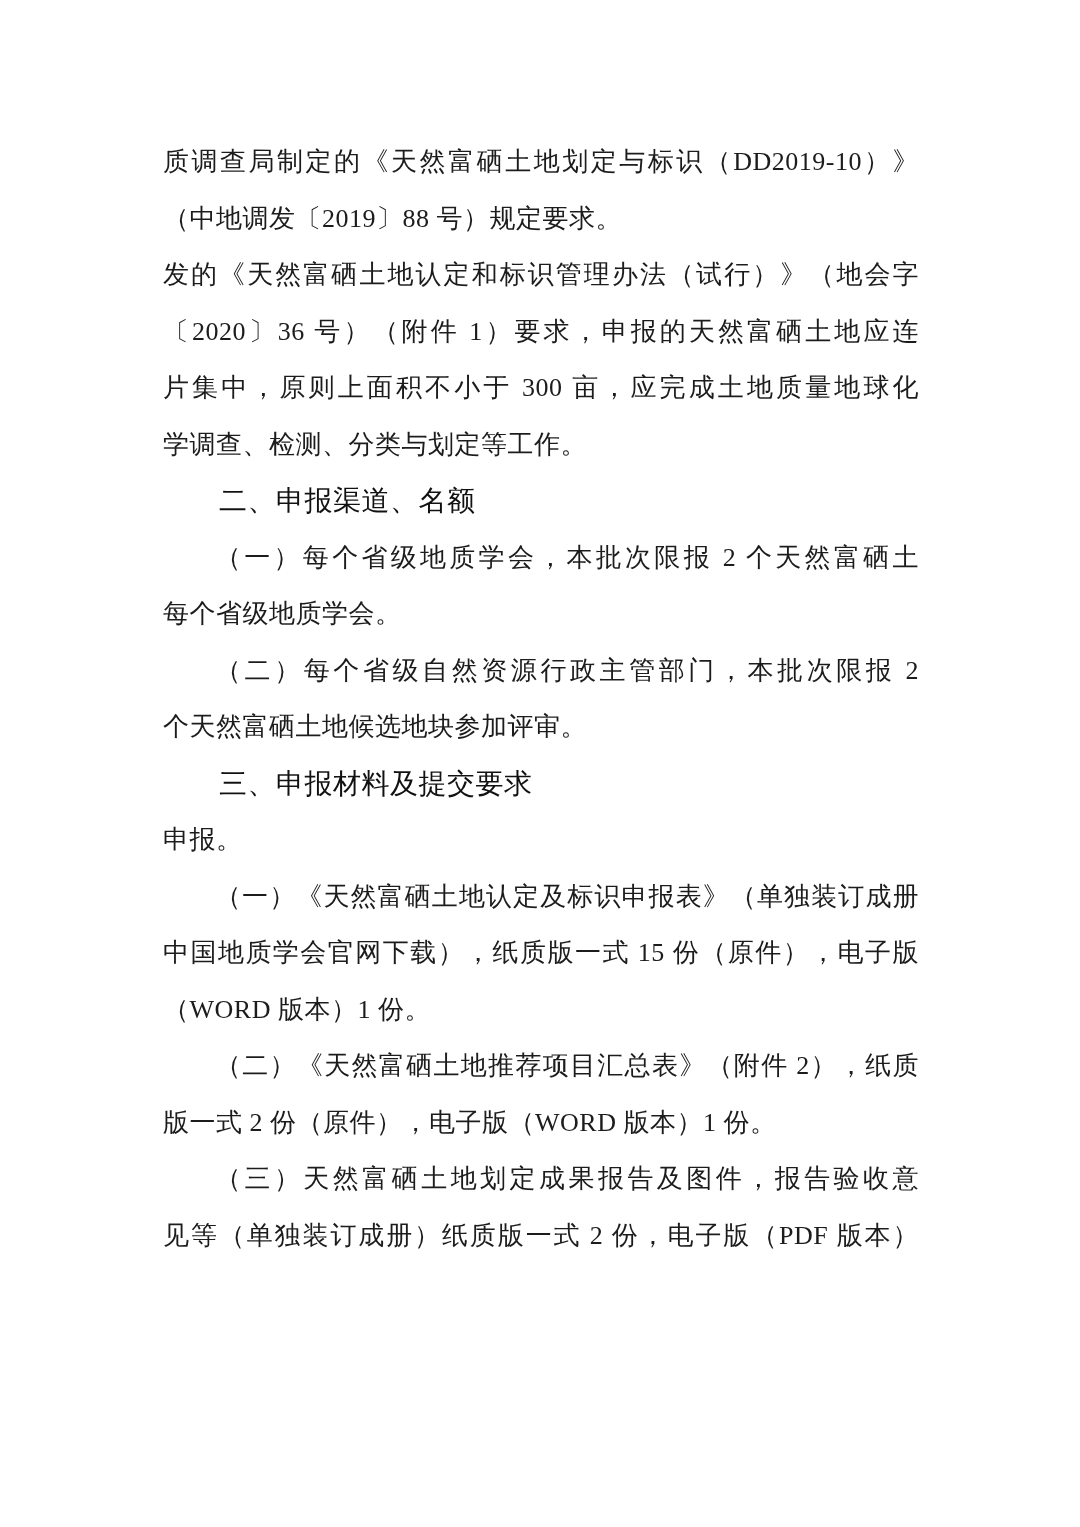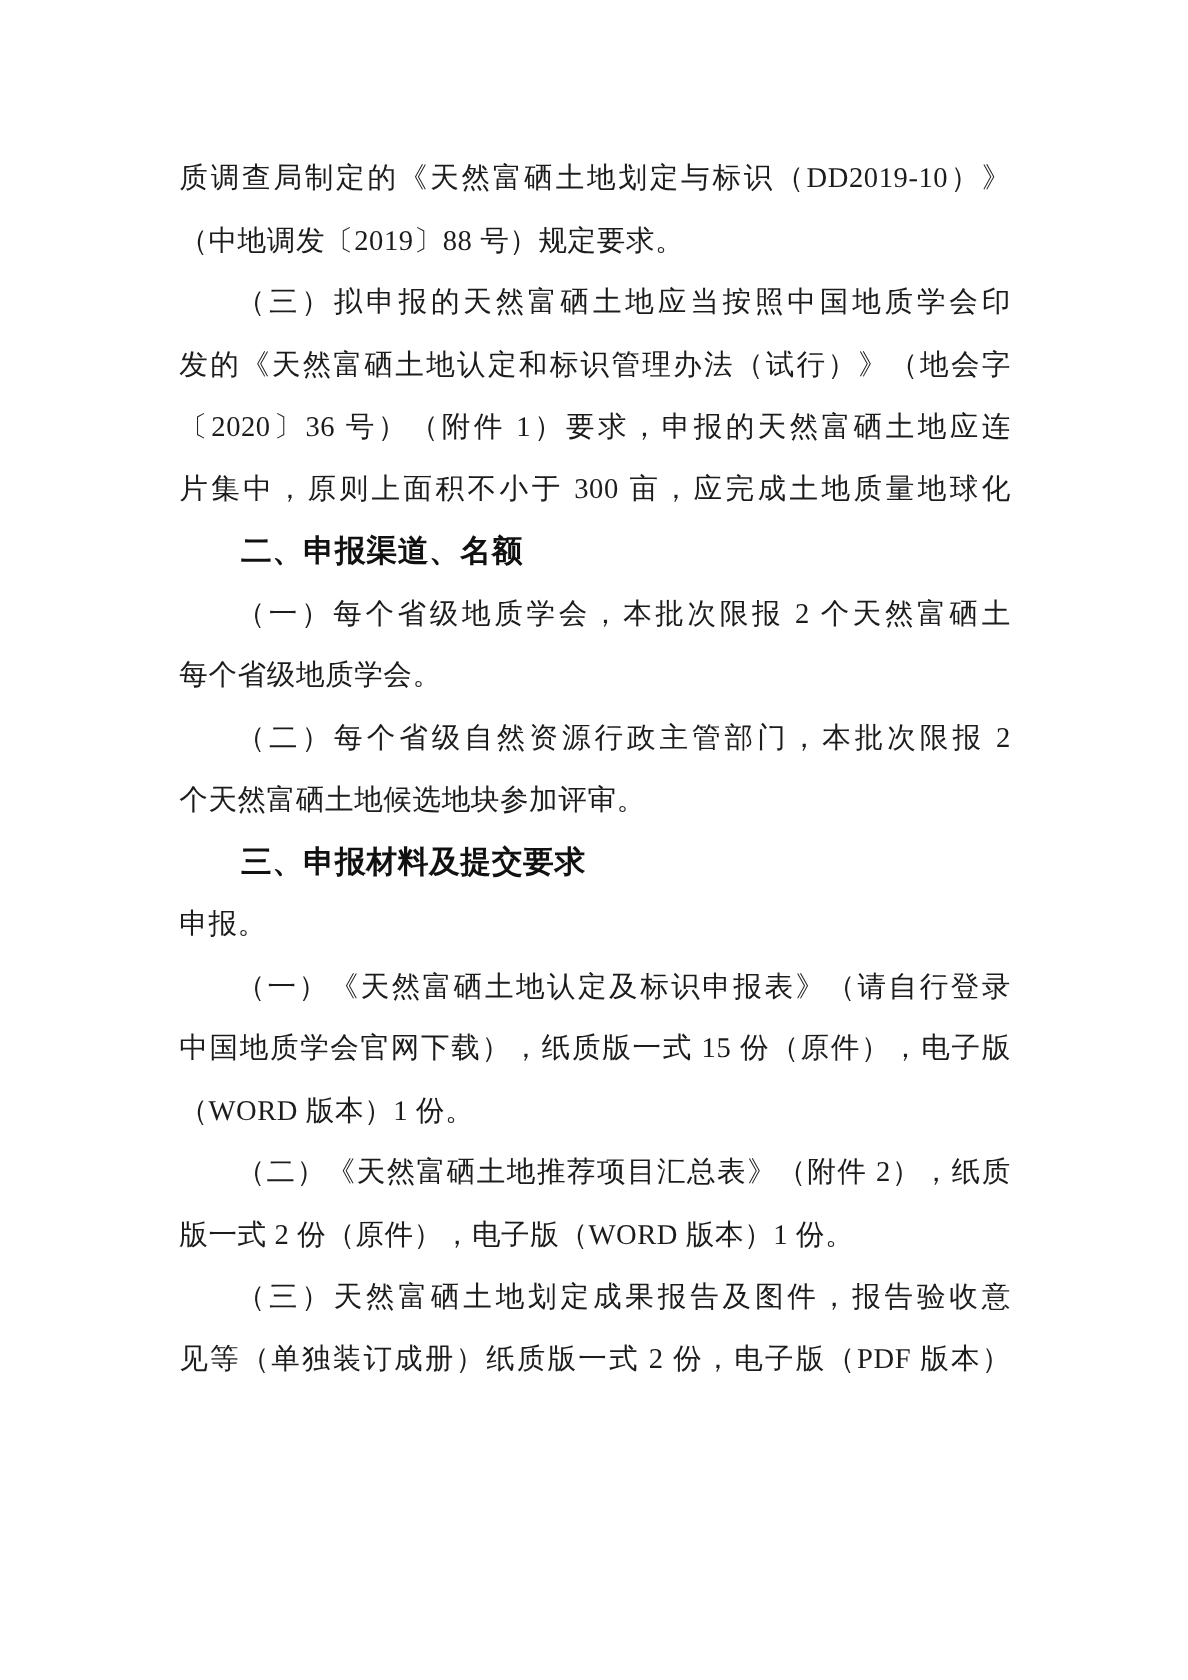--- a/index.html
+++ b/index.html
@@ -33,46 +33,46 @@
   }
   .line.end {
     text-align: left;
     text-align-last: left;
   }
   .line.indent {
     text-indent: 2em;
   }
   .line.heading {
     font-family: "Liberation Sans", "DejaVu Sans", sans-serif;
-    font-weight: bold;
+    font-weight: normal;
     font-size: 28px;
     color: #111111;
     text-align: center;
     text-align-last: left;
   }
 </style>
 </head>
 <body>
 
 <div class="page">
   <div class="content">
     <div class="line">质调查局制定的《天然富硒土地划定与标识（DD2019-10）》</div>
     <div class="line end">（中地调发〔2019〕88 号）规定要求。</div>
-    <div class="line indent">（三）拟申报的天然富硒土地应当按照中国地质学会印</div>
     <div class="line">发的《天然富硒土地认定和标识管理办法（试行）》（地会字</div>
     <div class="line">〔2020〕36 号）（附件 1）要求，申报的天然富硒土地应连</div>
     <div class="line">片集中，原则上面积不小于 300 亩，应完成土地质量地球化</div>
+    <div class="line end">学调查、检测、分类与划定等工作。</div>
     <div class="line heading indent">二、申报渠道、名额</div>
     <div class="line indent">（一）每个省级地质学会，本批次限报 2 个天然富硒土</div>
     <div class="line end">每个省级地质学会。</div>
     <div class="line indent">（二）每个省级自然资源行政主管部门，本批次限报 2</div>
     <div class="line end">个天然富硒土地候选地块参加评审。</div>
     <div class="line heading indent">三、申报材料及提交要求</div>
     <div class="line end">申报。</div>
-    <div class="line indent">（一）《天然富硒土地认定及标识申报表》（请自行登录</div>
+    <div class="line indent">（一）《天然富硒土地认定及标识申报表》（单独装订成册</div>
     <div class="line">中国地质学会官网下载），纸质版一式 15 份（原件），电子版</div>
     <div class="line end">（WORD 版本）1 份。</div>
     <div class="line indent">（二）《天然富硒土地推荐项目汇总表》（附件 2），纸质</div>
     <div class="line end">版一式 2 份（原件），电子版（WORD 版本）1 份。</div>
     <div class="line indent">（三）天然富硒土地划定成果报告及图件，报告验收意</div>
     <div class="line">见等（单独装订成册）纸质版一式 2 份，电子版（PDF 版本）</div>
   </div>
 </div>
 
 </body></html>

